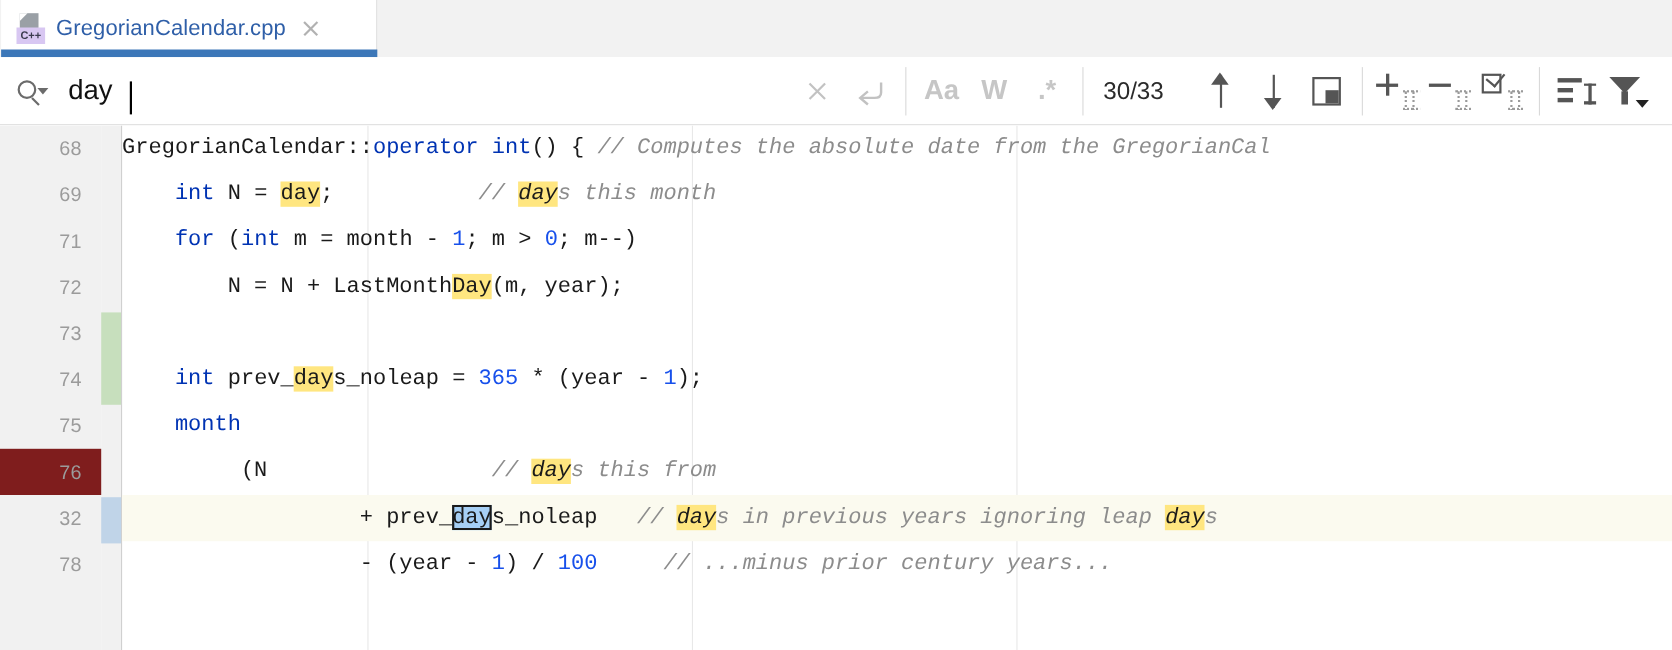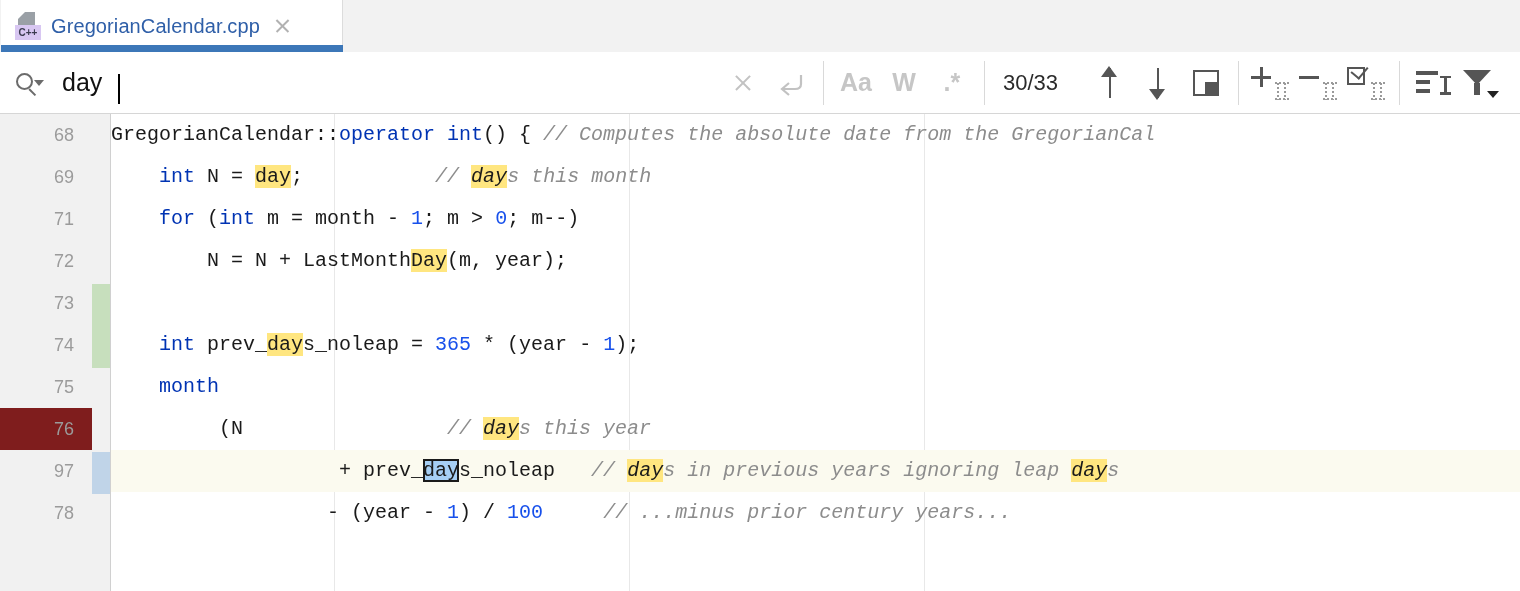--- a/index.html
+++ b/index.html
@@ -188,21 +188,21 @@
   .marker-col { position: absolute; left: 92px; top: 0; width: 18px; height: 477px; background: #f1f1f1; }
   .change-marker { position: absolute; left: 92px; width: 18px; background: #c7dfbd; }
   .caret-marker  { position: absolute; left: 92px; width: 18px; background: #c0d4e8; }
 
   .code-area { position: absolute; left: 111px; top: 0; right: 0; height: 477px; }
 
   .row {
     position: relative; height: 42px; line-height: 42px; white-space: pre;
     font-family: "Liberation Mono", monospace; font-size: 20px;
   }
-  .row.current { background: #fbfaef; padding-left: 12px; }
+  .row.current { background: #fbfaef; }
   .ln {
     position: absolute; right: 0; width: 92px; text-align: right; padding-right: 18px;
     color: #9b9b9b; font-family: "Liberation Sans", sans-serif; font-size: 18px;
     height: 42px; line-height: 42px;
   }
   .gl-row { position: relative; height: 42px; }
   .gl-row.current { background: #7f1d1d; }
 
   .code { color: #1a1a1a; }
   .kw { color: #0033b3; }
@@ -361,39 +361,39 @@
         <div class="gl-row">
           <div class="ln">74</div>
         </div>
         <div class="gl-row">
           <div class="ln">75</div>
         </div>
         <div class="gl-row current">
           <div class="ln">76</div>
         </div>
         <div class="gl-row">
-          <div class="ln">97</div>
+          <div class="ln">32</div>
         </div>
         <div class="gl-row">
           <div class="ln">78</div>
         </div>
       </div>
 
     <div class="code-area">
       <div class="indent-guide" style="left:223px;"></div>
       <div class="indent-guide" style="left:518px;"></div>
       <div class="indent-guide" style="left:813px;"></div>
       <div id="code-rows">
           <div class="row"><span class="code">GregorianCalendar::</span><span class="kw">operator</span><span class="code"> </span><span class="kw">int</span><span class="code">() { </span><span class="cm">// Computes the absolute date from the GregorianCal</span></div>
           <div class="row"><span class="code">    </span><span class="kw">int</span><span class="code"> N = </span><span class="hl">day</span><span class="code">;           </span><span class="cm">// </span><span class="cm hl">day</span><span class="cm">s this month</span></div>
           <div class="row"><span class="code">    </span><span class="kw">for</span><span class="code"> (</span><span class="kw">int</span><span class="code"> m = month - </span><span class="num">1</span><span class="code">; m &gt; </span><span class="num">0</span><span class="code">; m--)</span></div>
           <div class="row"><span class="code">        N = N + LastMonth</span><span class="hl">Day</span><span class="code">(m, year);</span></div>
           <div class="row">&nbsp;</div>
           <div class="row"><span class="code">    </span><span class="kw">int</span><span class="code"> prev_</span><span class="hl">day</span><span class="code">s_noleap = </span><span class="num">365</span><span class="code"> * (year - </span><span class="num">1</span><span class="code">);</span></div>
           <div class="row"><span class="code">    </span><span class="kw">month</span></div>
-          <div class="row"><span class="code">         (N                 </span><span class="cm">// </span><span class="cm hl">day</span><span class="cm">s this year</span></div>
+          <div class="row"><span class="code">         (N                 </span><span class="cm">// </span><span class="cm hl">day</span><span class="cm">s this from</span></div>
           <div class="row current"><span class="code">                  + prev_</span><span class="hl-cur">day</span><span class="code">s_noleap   </span><span class="cm">// </span><span class="cm hl">day</span><span class="cm">s in previous years ignoring leap </span><span class="cm hl">day</span><span class="cm">s</span></div>
           <div class="row"><span class="code">                  - (year - </span><span class="num">1</span><span class="code">) / </span><span class="num">100</span><span class="code">     </span><span class="cm">// ...minus prior century years...</span></div>
         </div>
     </div>
   </div>
 
 </div>
 
 </body></html>

